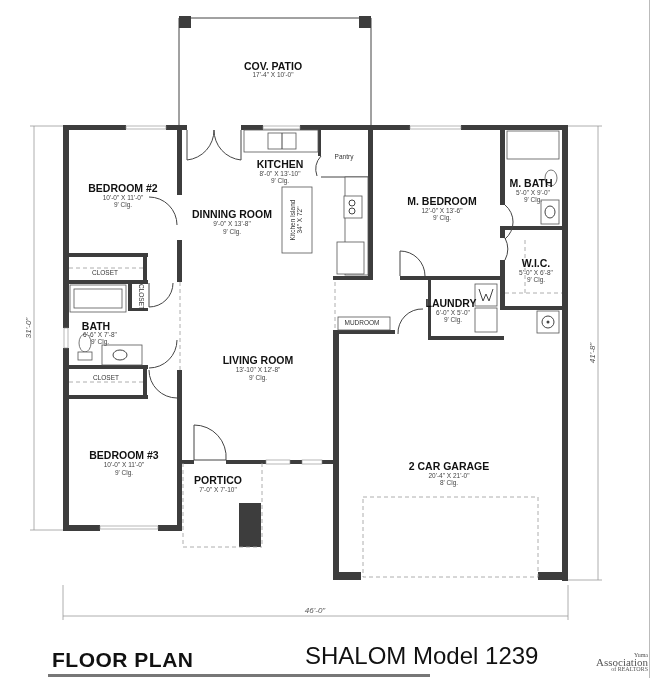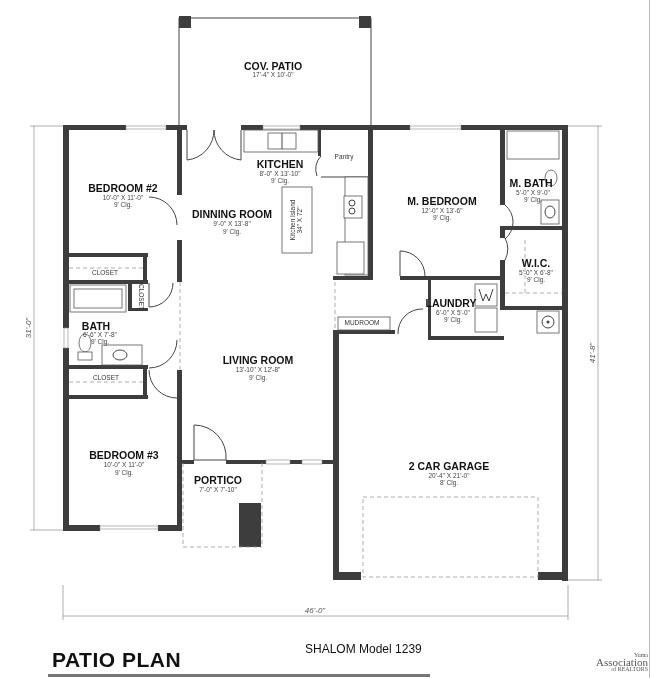--- a/index.html
+++ b/index.html
@@ -10,21 +10,21 @@
   .fixture { stroke: #555; stroke-width: 0.8; fill: #fff; }
   .dash { stroke: #999; stroke-width: 0.8; stroke-dasharray: 4 3; fill: none; }
   .dim { stroke: #9a9a9a; stroke-width: 0.8; fill: none; }
   .win { fill: #fff; stroke: #888; stroke-width: 0.6; }
   .room-name { font-family: "Liberation Sans", sans-serif; font-weight: bold; font-size: 10.5px; fill: #111; text-anchor: middle; }
   .room-dim { font-family: "Liberation Sans", sans-serif; font-size: 6.5px; fill: #444; text-anchor: middle; }
   .small-label { font-family: "Liberation Sans", sans-serif; font-size: 6.5px; fill: #333; text-anchor: middle; }
   .dim-text { font-family: "Liberation Sans", sans-serif; font-size: 8px; fill: #555; text-anchor: middle; font-style: italic; }
   .title { position: absolute; left: 52px; top: 648px; font-family: "Liberation Sans", sans-serif; font-weight: bold; font-size: 21px; color: #111; letter-spacing: 0.5px; }
   .title-rule { position: absolute; left: 48px; top: 674px; width: 382px; height: 3px; background: #777; }
-  .model { position: absolute; left: 305px; top: 642px; font-family: "Liberation Sans", sans-serif; font-size: 12px; color: #111; }
+  .model { position: absolute; left: 305px; top: 642px; font-family: "Liberation Sans", sans-serif; font-size: 24px; color: #111; }
   .logo { position: absolute; left: 596px; top: 652px; width: 52px; height: 24px; font-family: "Liberation Serif", serif; font-size: 6px; color: #555; line-height: 6px; text-align: right; }
   .right-border { position: absolute; right: 0; top: 0; width: 1px; height: 678px; background: #bbb; }
 </style>
 </head>
 <body>
 
 <svg width="650" height="678" viewBox="0 0 650 678">
 
   <g>
     <line class="dim" x1="34" y1="126" x2="34" y2="530"></line>
@@ -246,20 +246,20 @@
     <text class="small-label" x="105" y="275">CLOSET</text>
     <text class="small-label" x="106" y="380">CLOSET</text>
     <text class="small-label" transform="translate(139,297) rotate(90)">CLOSET</text>
     <text class="small-label" x="362" y="325">MUDROOM</text>
     <text class="small-label" transform="translate(295,220) rotate(-90)">Kitchen Island</text>
     <text class="small-label" transform="translate(302,220) rotate(-90)">34" X 72"</text>
   </g>
 </svg>
 
 <div class="model">SHALOM Model 1239</div>
-<div class="title">PATIO PLAN</div>
+<div class="title">FLOOR PLAN</div>
 <div class="title-rule"></div>
 <div class="logo">
   <div>Yuma</div>
   <div style="font-size:11px;line-height:8px;">Association</div>
   <div>of REALTORS</div>
 </div>
 <div class="right-border"></div>
 
 </body></html>

